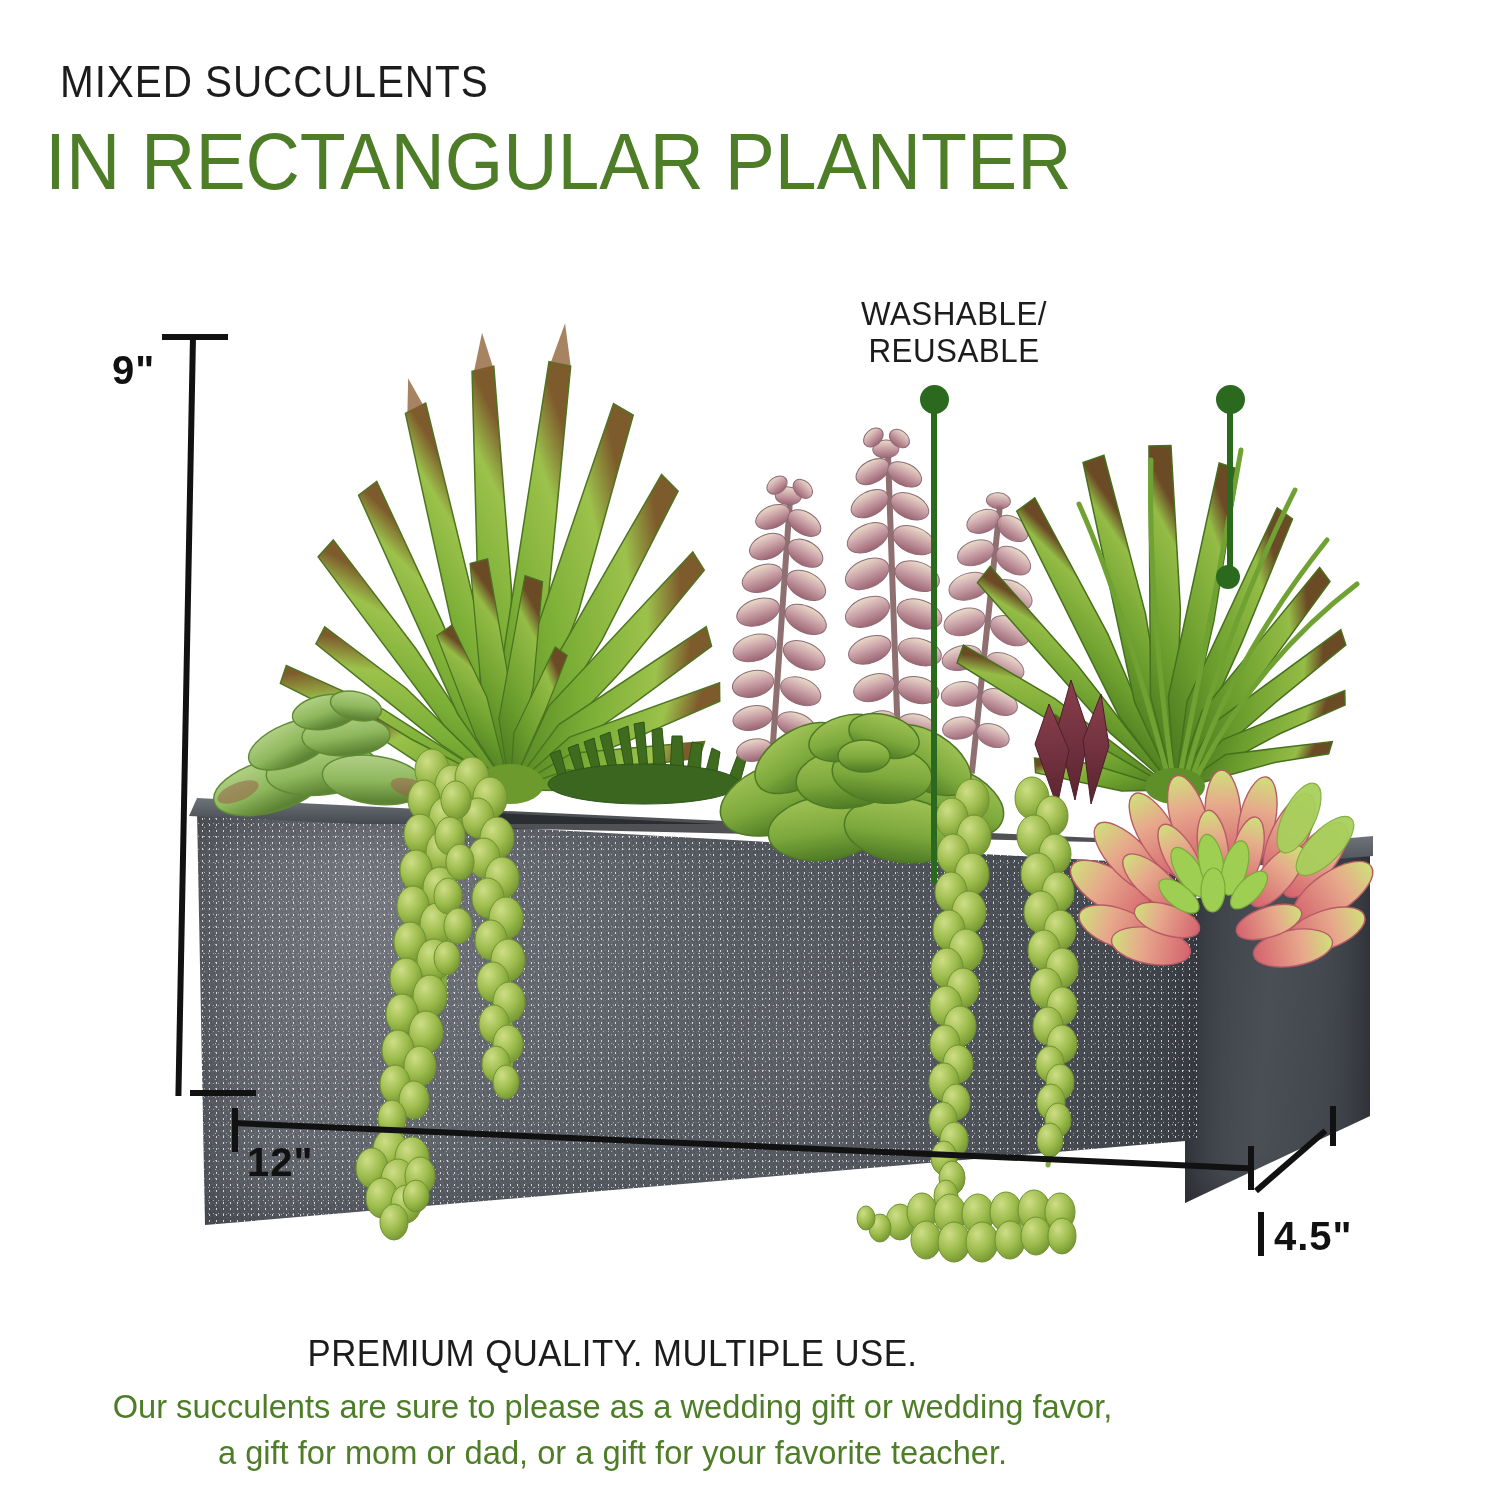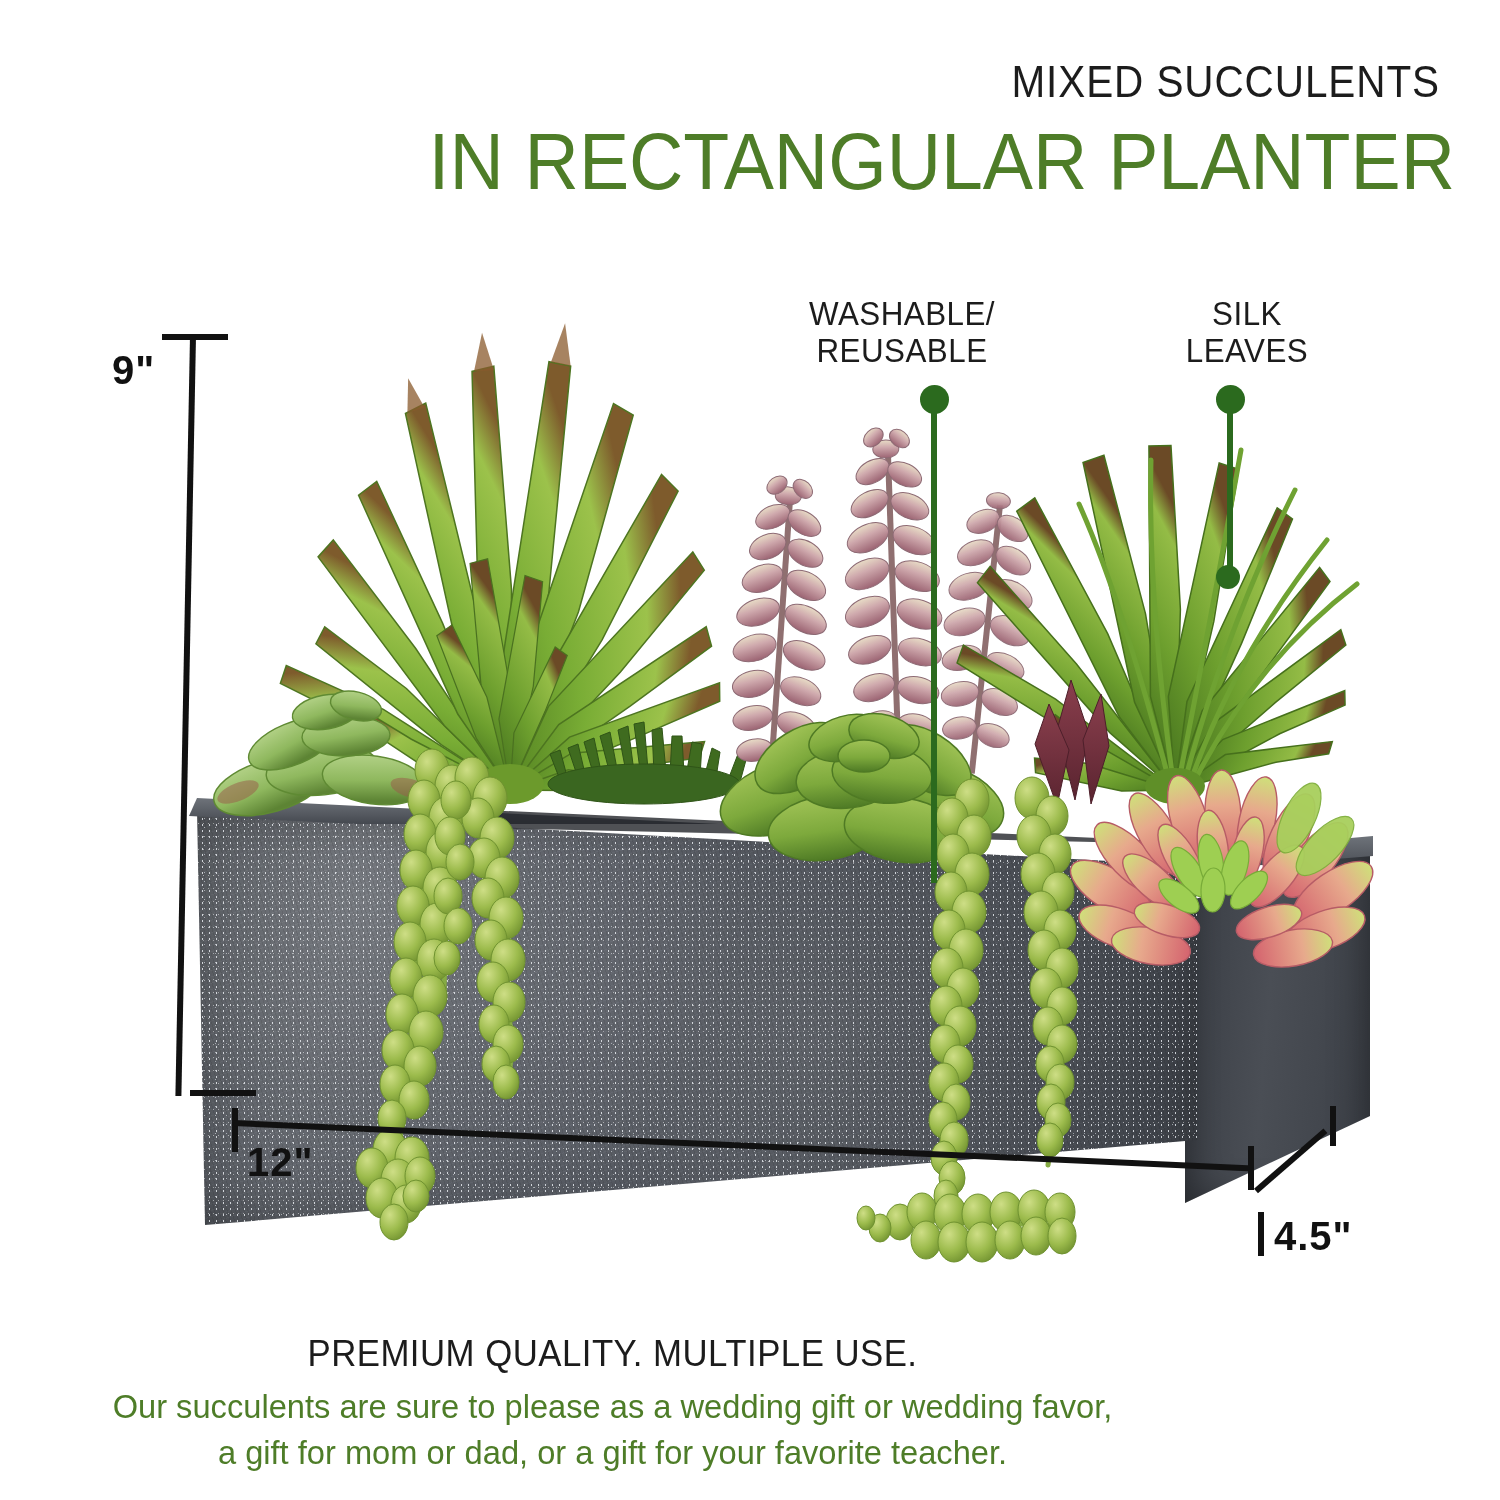--- a/index.html
+++ b/index.html
@@ -6,21 +6,21 @@
   body{
     width:1500px;height:1500px;
     background:#ffffff;
     font-family:"Liberation Sans", sans-serif;
     overflow:hidden;
     position:relative;
   }
   .stage{position:absolute;inset:0;}
 
   
-  .hdr{position:absolute;top:0;left:0;width:1500px;text-align:right;}
+  .hdr{position:absolute;top:0;left:0;width:1500px;text-align:left;}
   .hdr-sub{
     font-size:44px;letter-spacing:1px;color:#1c1c1c;
     font-weight:400;line-height:1;margin-top:60px;
     transform:scaleX(.92);
   }
   .hdr-main{
     font-size:80px;letter-spacing:0px;color:#4e7d28;
     font-weight:400;line-height:1;margin-top:18px;
     transform:scaleX(.94);
   }
@@ -549,31 +549,27 @@
             <ellipse cx="1060" cy="1212" rx="15" ry="19"></ellipse>
           <ellipse cx="1062" cy="1236" rx="14" ry="18"></ellipse>
             <ellipse cx="880" cy="1228" rx="11" ry="14"></ellipse>
           <ellipse cx="866" cy="1218" rx="9" ry="12"></ellipse>
         </g>
       </g>
     </svg>
 
   </div>
 
-  <div class="callout" style="left:752px;top:296px;width:300px;">
+  <div class="callout" style="left:804px;top:296px;width:300px;">
     <div class="ctxt">WASHABLE/
 REUSABLE</div>
   </div>
   <div class="pin-dot" style="left:920px;top:385px;"></div>
   <div class="pin-line" style="left:931px;top:408px;height:475px;"></div>
 
-  <div class="callout" style="left:1132px;top:296px;width:230px;">
-    <div class="ctxt">SILK
-LEAVES</div>
-  </div>
   <div class="pin-dot" style="left:1216px;top:385px;"></div>
   <div class="pin-line" style="left:1227px;top:408px;height:170px;"></div>
   <div class="pin-dot" style="left:1216px;top:565px;width:24px;height:24px;"></div>
 
   <div>
     <div class="rule" style="left:162px;top:334px;width:66px;height:6px;"></div>
     <div class="rule" style="left:190px;top:336px;width:6px;height:760px;transform:skewX(-1.1deg);transform-origin:top center;"></div>
     <div class="rule" style="left:190px;top:1090px;width:66px;height:6px;"></div>
     <div class="dim-label" style="left:112px;top:348px;">9"</div>
   </div>

